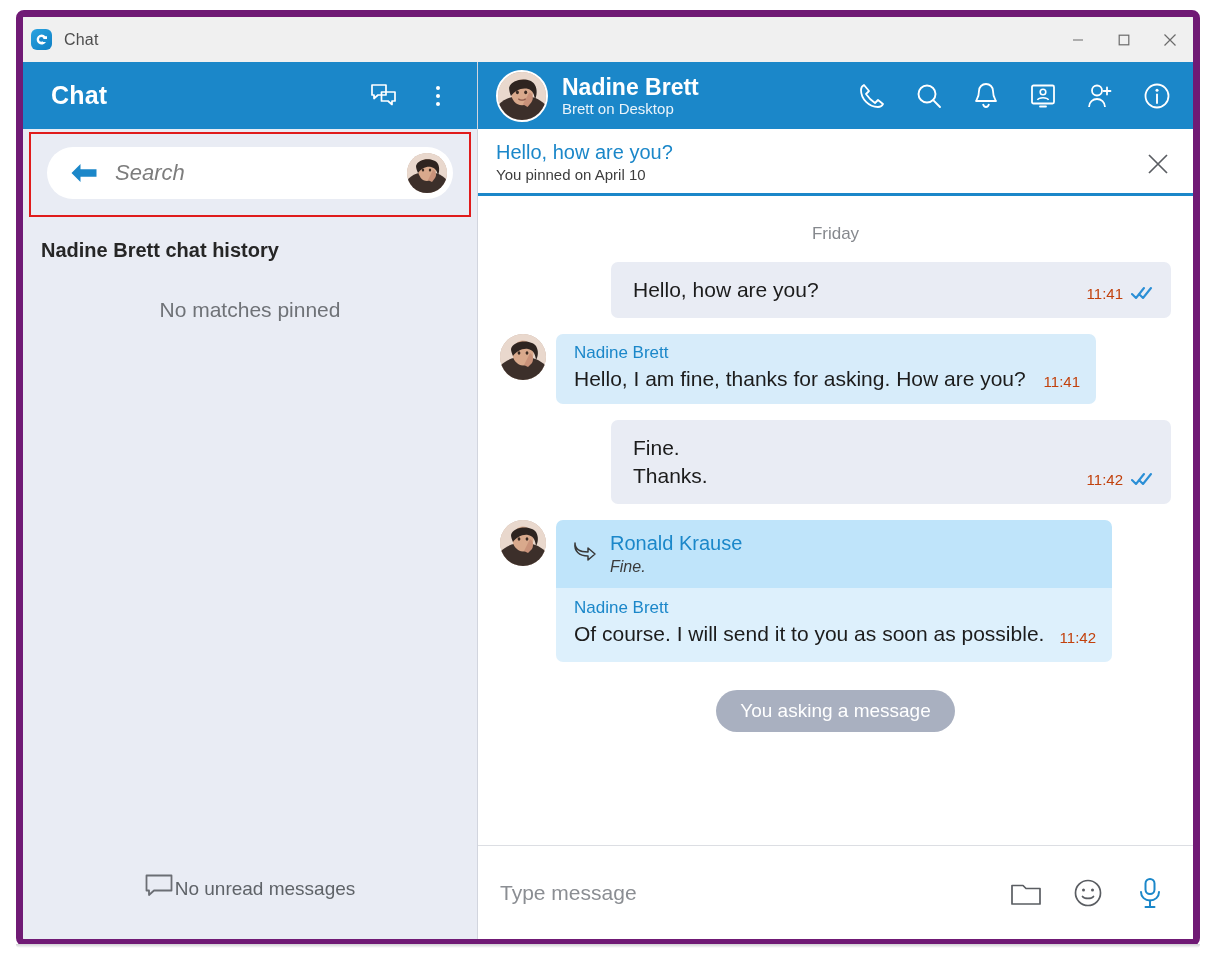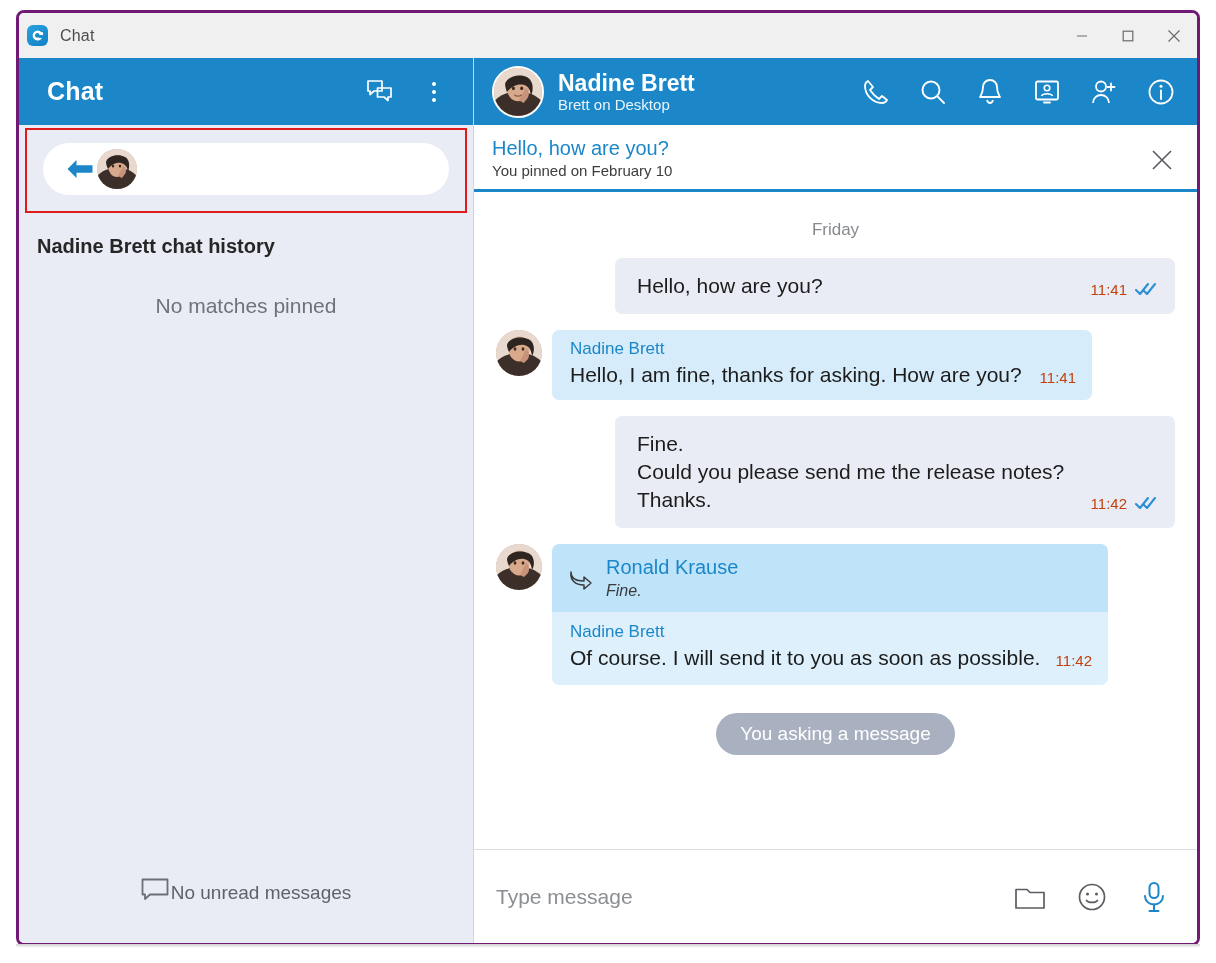--- a/index.html
+++ b/index.html
@@ -10,21 +10,21 @@
     overflow: hidden;
   }
   body { display: block; position: relative; }
 
   
   .window {
     position: absolute;
     left: 16px; top: 10px;
     width: 1184px; height: 936px;
     background: #f0f0f0;
-    border: 3px solid #701a75;
+    border: 7px solid #701a75;
     border-radius: 8px;
     overflow: hidden;
     display: flex; flex-direction: column;
   }
   .shadow-edge {
     position: absolute;
     left: 16px; top: 944px; width: 1184px; height: 4px;
     background: linear-gradient(#cfcfd2, #ffffff);
     border-radius: 0 0 8px 8px;
   }
@@ -214,21 +214,21 @@
   .ticks svg { display: block; }
   .msg-line-wrap { display: flex; align-items: flex-end; justify-content: space-between; gap: 14px; }
   .msg-lines { flex: 1 1 auto; }
   .meta-inline { display: flex; align-items: center; gap: 8px; flex: 0 0 auto; padding-bottom: 2px; }
 
   
   .quote-stack { display: flex; flex-direction: column; border-radius: 7px; overflow: hidden; min-width: 556px; max-width: 660px; }
   .quote-head {
     background: #bfe4fa;
     padding: 12px 16px 12px 16px;
-    display: flex; gap: 12px; align-items: center;
+    display: flex; gap: 12px; align-items: flex-start;
   }
   .quote-fwd-icon { flex: 0 0 auto; padding-top: 8px; }
   .quote-body-texts { display: flex; flex-direction: column; gap: 3px; }
   .quote-name { font-size: 20px; color: #1b87c9; }
   .quote-text { font-size: 16px; color: #3a3a3a; font-style: italic; }
   .quote-reply {
     background: #ddf0fc;
     padding: 10px 16px 14px 18px;
   }
 
@@ -316,20 +316,21 @@
         </div>
       </div>
 
       <div class="search-wrap">
         <div class="search-bar">
           <div class="back-arrow">
             <svg width="30" height="22" viewBox="0 0 30 22">
               <path d="M11.5 2L2.5 11l9 9v-5.2h16V7.2h-16z" fill="#1b87c9"></path>
             </svg>
           </div>
+          <input class="search-input" type="text" value="" placeholder="Search" style="">
           <div class="avatar av-sm">
             <svg viewBox="0 0 40 40">
               <rect width="40" height="40" fill="#e9d8cd"></rect>
               <path d="M0 27c6-6 12-8 20-8s14 2 20 8v13H0z" fill="#3c2f2a"></path>
               <ellipse cx="20" cy="17" rx="9" ry="11" fill="#d9a98c"></ellipse>
               <path d="M9 13c2-8 18-9 22-2 2 4 1 9 0 12-1-6-3-8-7-9-5-1-10 2-13 6-1-2-2-5-2-7z" fill="#2e2420"></path>
               <path d="M26 17c3 1 4 5 2 8l-3 4-4-2z" fill="#c9927a"></path>
               <ellipse cx="16" cy="17" rx="1.2" ry="1.5" fill="#3a2a22"></ellipse>
               <ellipse cx="23" cy="17" rx="1.2" ry="1.5" fill="#3a2a22"></ellipse>
             </svg>
@@ -410,21 +411,21 @@
               <circle cx="14" cy="8.3" r="1.5" fill="#ffffff"></circle>
               <path d="M14 12.5v8.5" stroke="#ffffff" stroke-width="1.9" stroke-linecap="round"></path>
             </svg>
           </div>
         </div>
       </div>
 
       <div class="pinned-bar">
         <div class="pinned-texts">
           <div class="pinned-title">Hello, how are you?</div>
-          <div class="pinned-sub">You pinned on February 10</div>
+          <div class="pinned-sub">You pinned on April 10</div>
         </div>
         <div class="pinned-close">
           <svg width="22" height="22" viewBox="0 0 22 22">
             <path d="M2 2l18 18M20 2L2 20" stroke="#5a5d62" stroke-width="1.7"></path>
           </svg>
         </div>
       </div>
 
       <div class="messages">
 
@@ -471,21 +472,20 @@
               </div>
             </div>
           </div>
         </div>
 
         <div class="row out">
           <div class="bubble out">
             <div class="msg-line-wrap">
               <div class="msg-lines">
                 <div class="msg-text">Fine.</div>
-                <div class="msg-text">Could you please send me the release notes?</div>
                 <div class="msg-text">Thanks.</div>
               </div>
               <div class="meta-inline">
                 <span class="time">11:42</span>
                 <span class="ticks">
                   <svg width="22" height="14" viewBox="0 0 22 14">
                     <path d="M1 8l4 4 8-10M8 8l4 4 8-10" fill="none" stroke="#2b8fd6" stroke-width="2.1" stroke-linecap="round" stroke-linejoin="round"></path>
                   </svg>
                 </span>
               </div>

